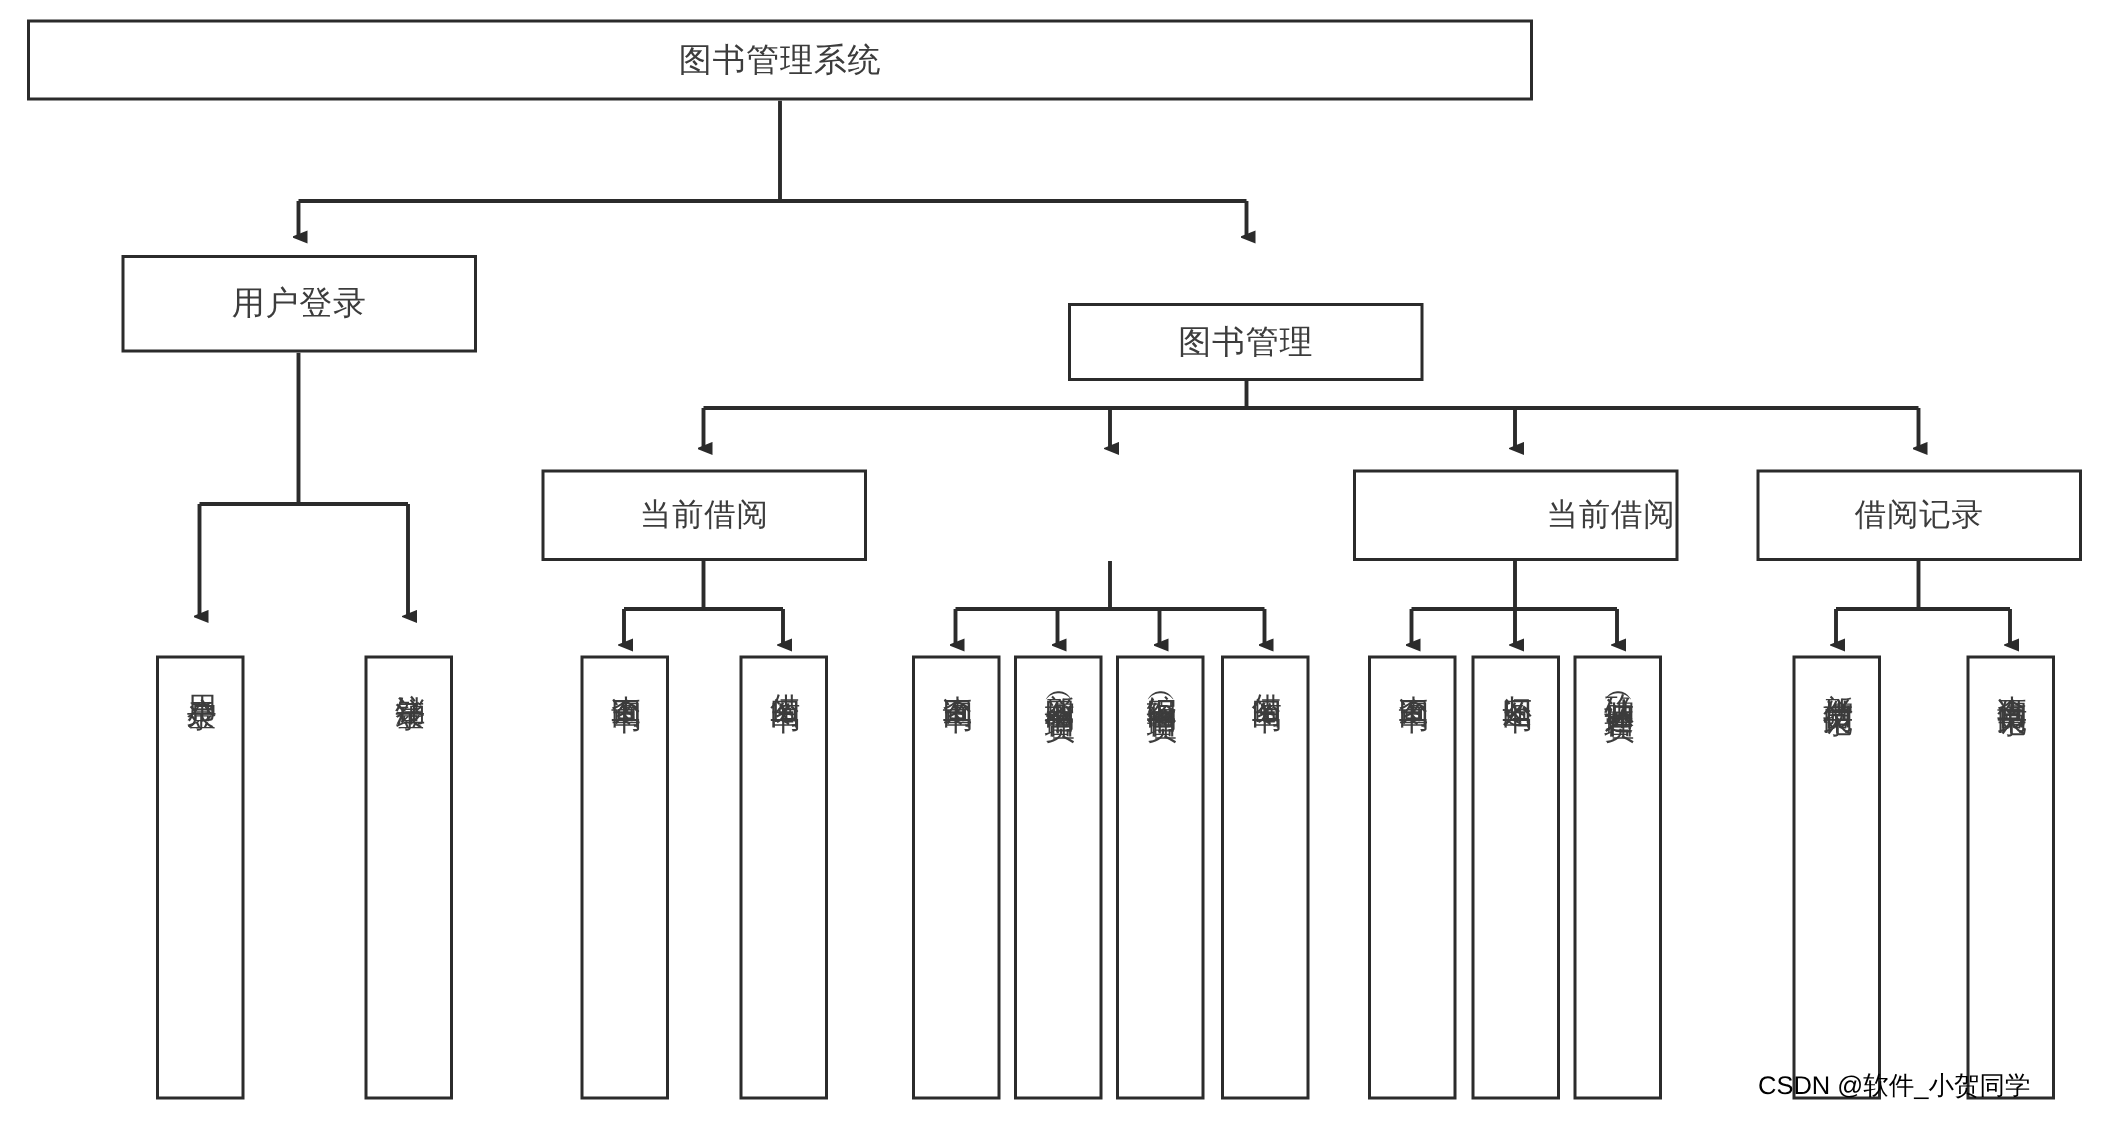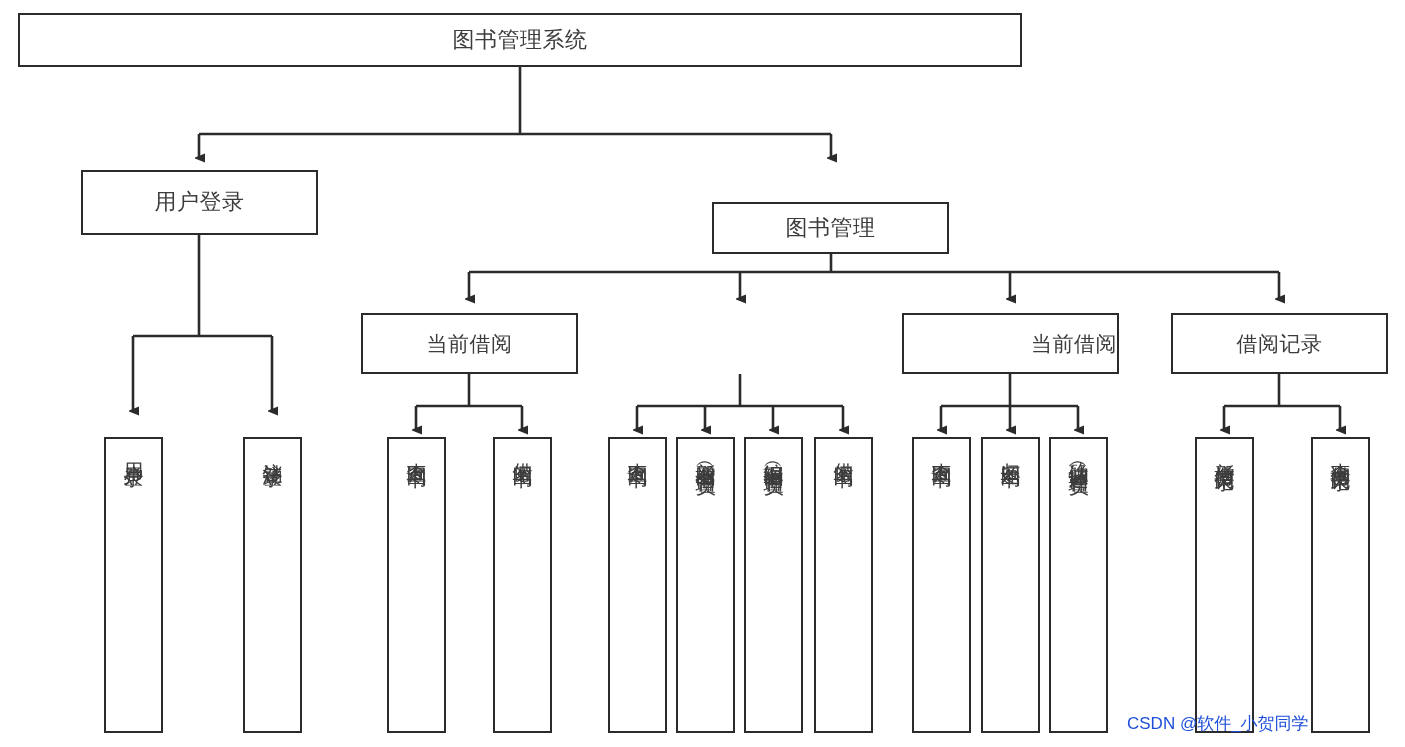--- a/index.html
+++ b/index.html
@@ -57,24 +57,24 @@
     align-items: flex-start;
     justify-content: center;
     padding-top: 8px;
   }
   .node.root .node-label,
   .node.level1 .node-label {
     font-size: 22px;
   }
   .watermark {
     position: absolute;
-    left: 1127px;
+    left: 1172px;
     top: 712px;
     font-size: 17px;
-    color: #1d4ed8;
+    color: #000000;
     white-space: nowrap;
     z-index: 5;
     font-family: "Liberation Sans", "DejaVu Sans", sans-serif;
   }
 </style>
 </head>
 <body>
 
 <div id="diagram-root">
 

